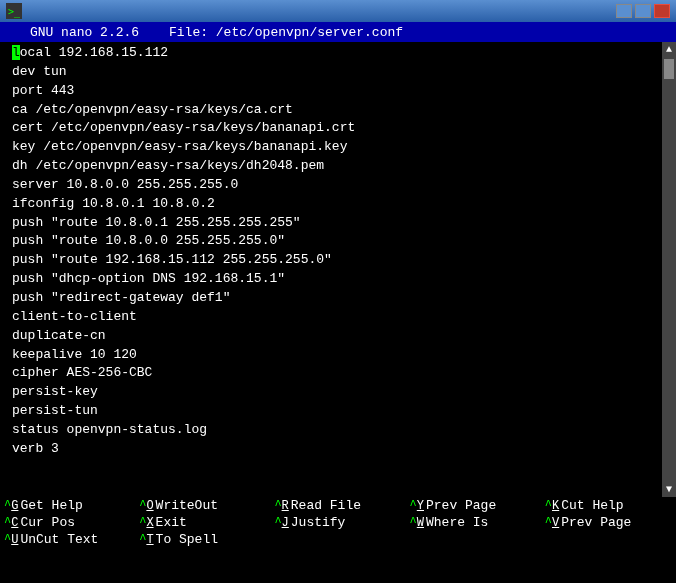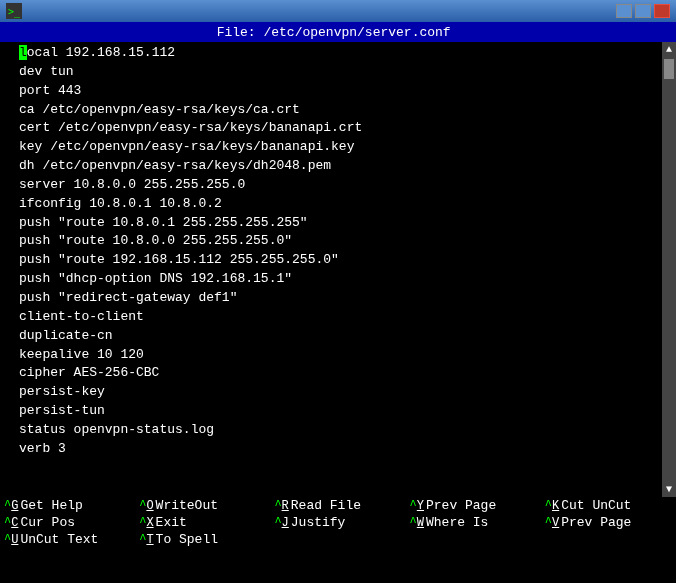--- a/index.html
+++ b/index.html
@@ -64,21 +64,21 @@
 
     
     #editor-area {
       background: #000;
       color: #fff;
       display: flex;
       height: 455px;
     }
     #editor-content {
       flex: 1;
-      padding: 2px 19px;
+      padding: 2px 12px;
       overflow: hidden;
       line-height: 1.45;
     }
     #editor-content .line {
       white-space: pre;
       color: #fff;
       min-height: 18.5px;
     }
     #scrollbar {
       width: 14px;
@@ -145,21 +145,22 @@
     <span style="color:white;font-size:12px;font-family:Arial,sans-serif;"></span>
   </div>
   <div id="title-bar-controls">
     <div class="win-btn win-btn-min"></div>
     <div class="win-btn win-btn-max"></div>
     <div class="win-btn win-btn-close"></div>
   </div>
 </div>
 
 <div id="nano-header">
-    <span style="flex: 2 1 0%; text-align: right;">File: /etc/openvpn/server.conf</span>
+    <span style="flex: 1 1 0%; text-align: center;">GNU nano 2.2.6</span>
+    <span style="flex: 2 1 0%; text-align: left;">File: /etc/openvpn/server.conf</span>
     <span style="flex: 1 1 0%; text-align: center;"></span>
   </div>
 
 <div id="editor-area">
   <div id="editor-content">
 
   <div class="line"><span style="background: rgb(0, 255, 0); color: rgb(0, 0, 0);">l</span>ocal 192.168.15.112</div>
       <div class="line">dev tun</div>
       <div class="line">port 443</div>
       <div class="line">ca /etc/openvpn/easy-rsa/keys/ca.crt</div>
@@ -201,21 +202,21 @@
     <div class="shortcut">
       <span class="shortcut-key"><span style="color: rgb(0, 255, 0);">^</span><span style="color: rgb(255, 255, 255); text-decoration: underline;">R</span></span>
       <span class="shortcut-label"> Read File</span>
     </div>
     <div class="shortcut">
       <span class="shortcut-key"><span style="color: rgb(0, 255, 0);">^</span><span style="color: rgb(255, 255, 255); text-decoration: underline;">Y</span></span>
       <span class="shortcut-label"> Prev Page</span>
     </div>
     <div class="shortcut">
       <span class="shortcut-key"><span style="color: rgb(0, 255, 0);">^</span><span style="color: rgb(255, 255, 255); text-decoration: underline;">K</span></span>
-      <span class="shortcut-label"> Cut UnCut</span>
+      <span class="shortcut-label"> Cut Help</span>
     </div>
     <div class="shortcut">
       <span class="shortcut-key"><span style="color: rgb(0, 255, 0);">^</span><span style="color: rgb(255, 255, 255); text-decoration: underline;">C</span></span>
       <span class="shortcut-label"> Cur Pos</span>
     </div>
     <div class="shortcut">
       <span class="shortcut-key"><span style="color: rgb(0, 255, 0);">^</span><span style="color: rgb(255, 255, 255); text-decoration: underline;">X</span></span>
       <span class="shortcut-label"> Exit</span>
     </div>
     <div class="shortcut">

